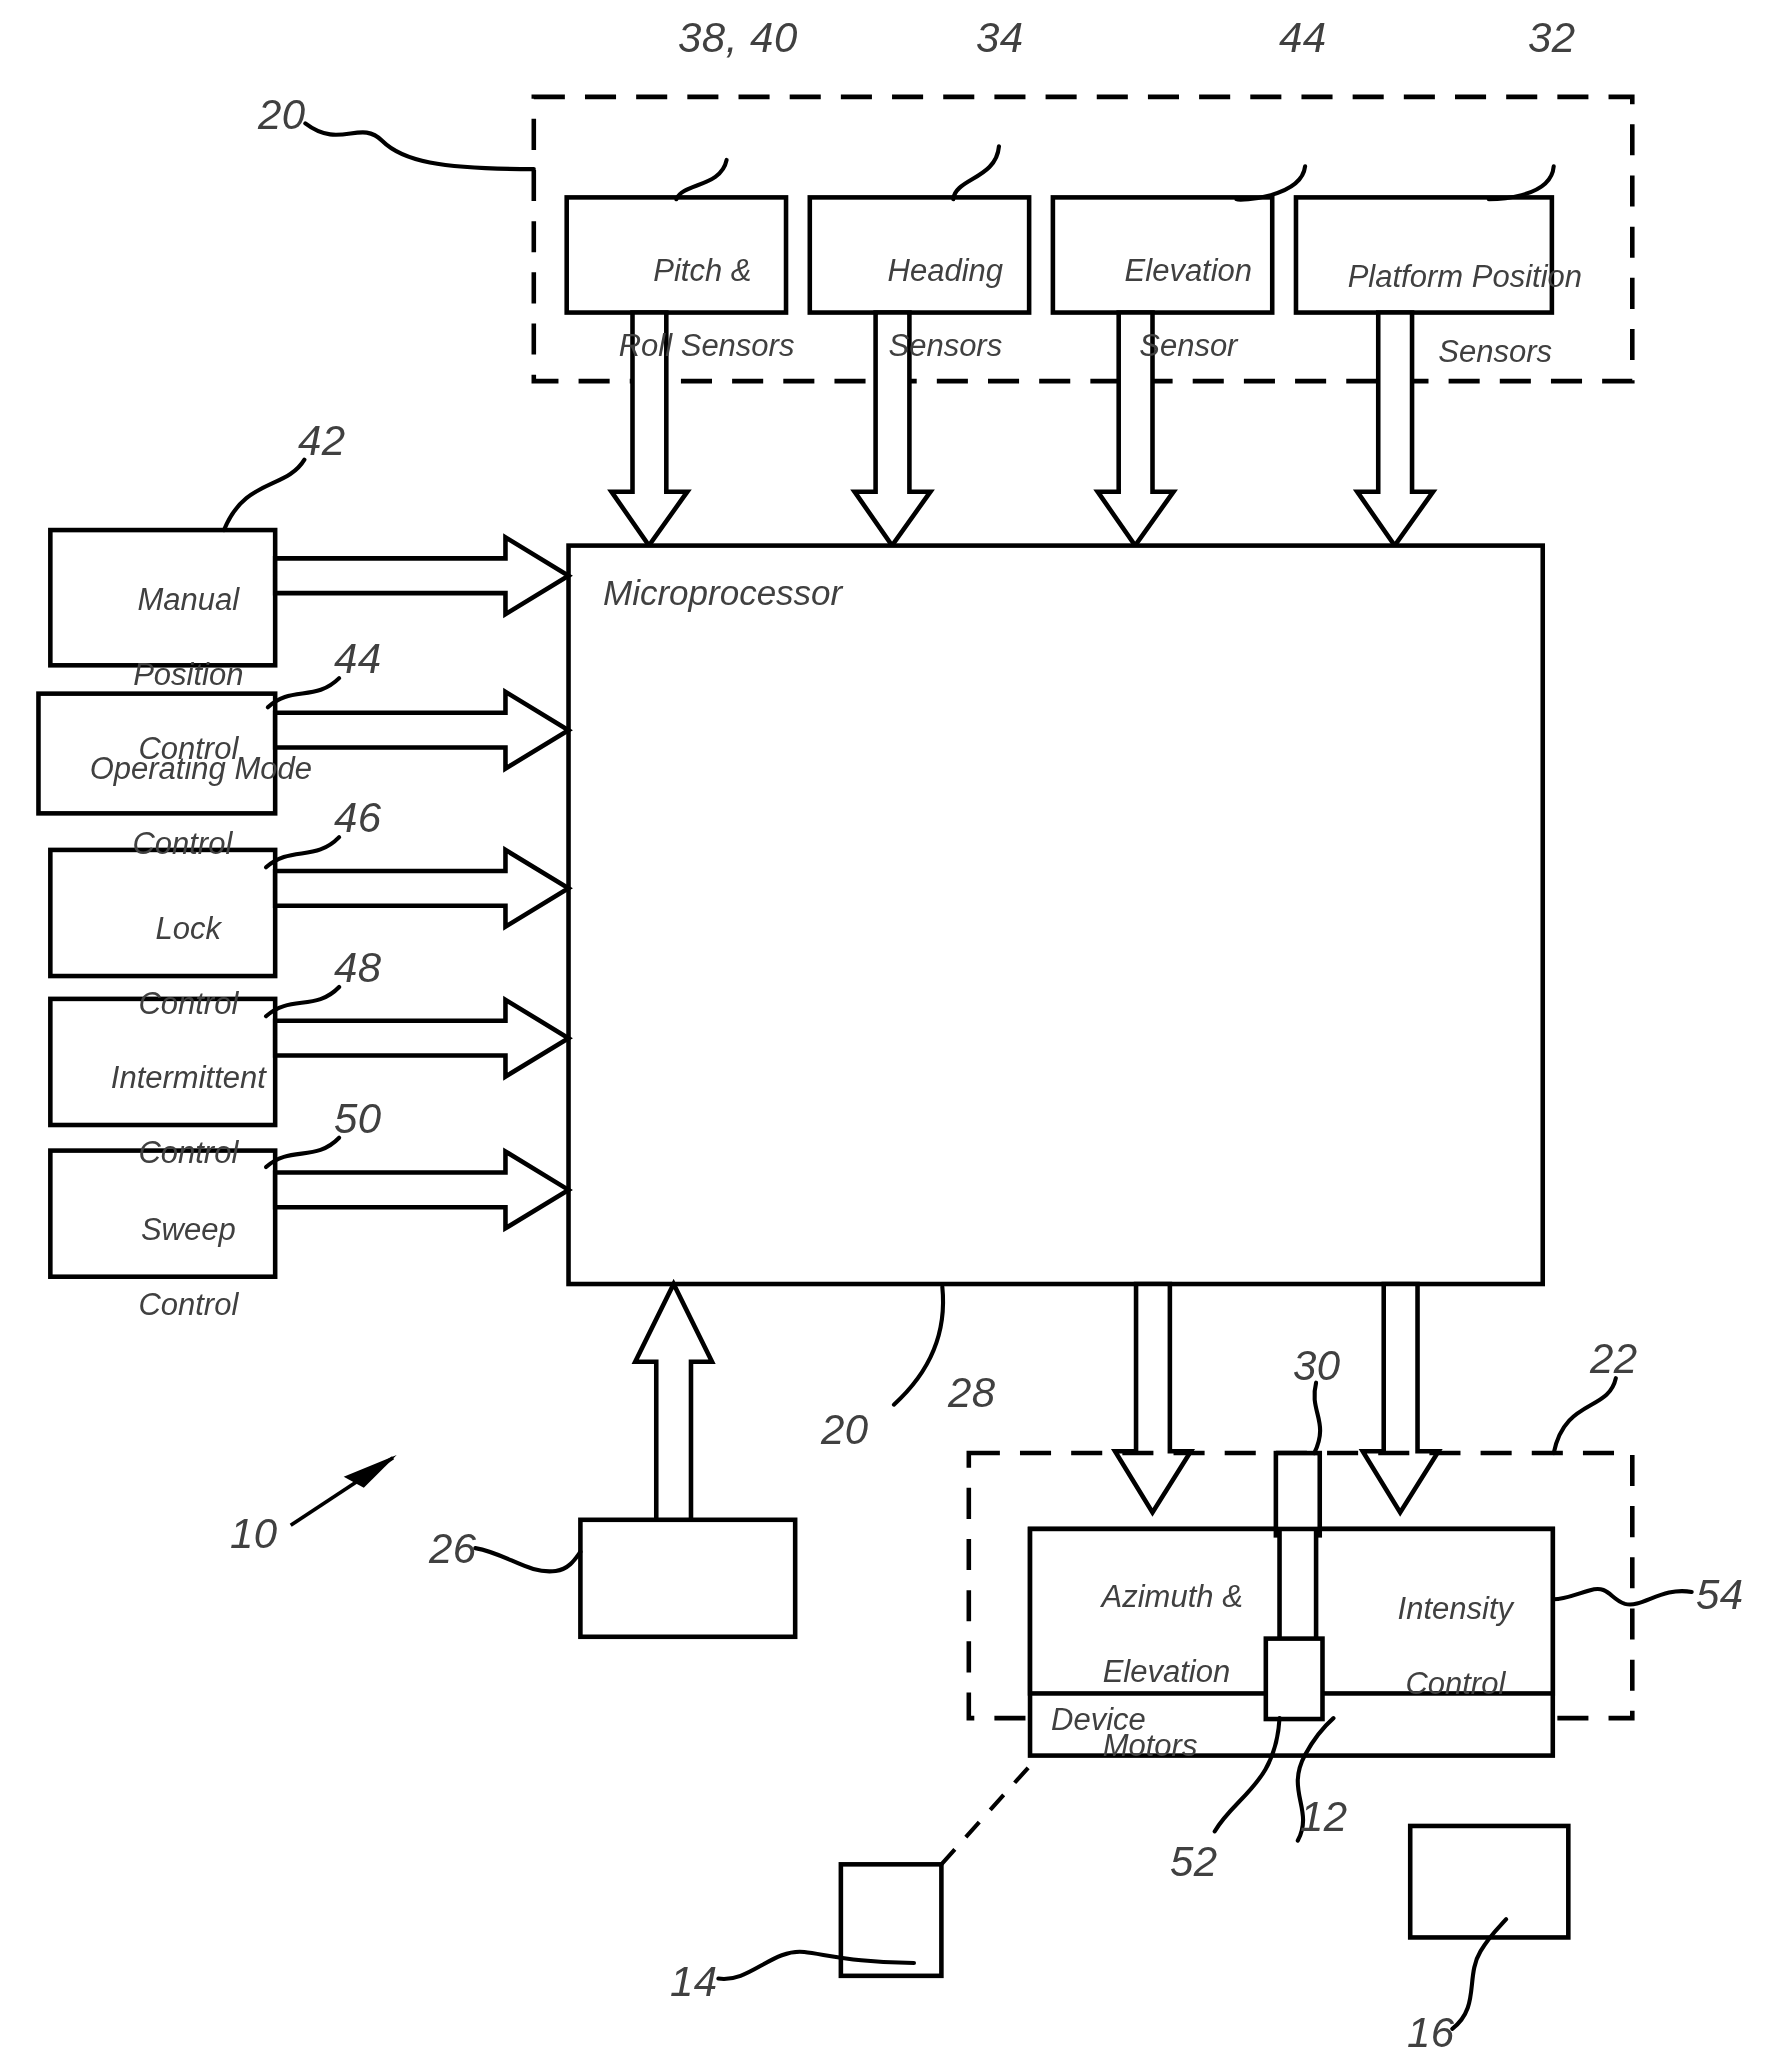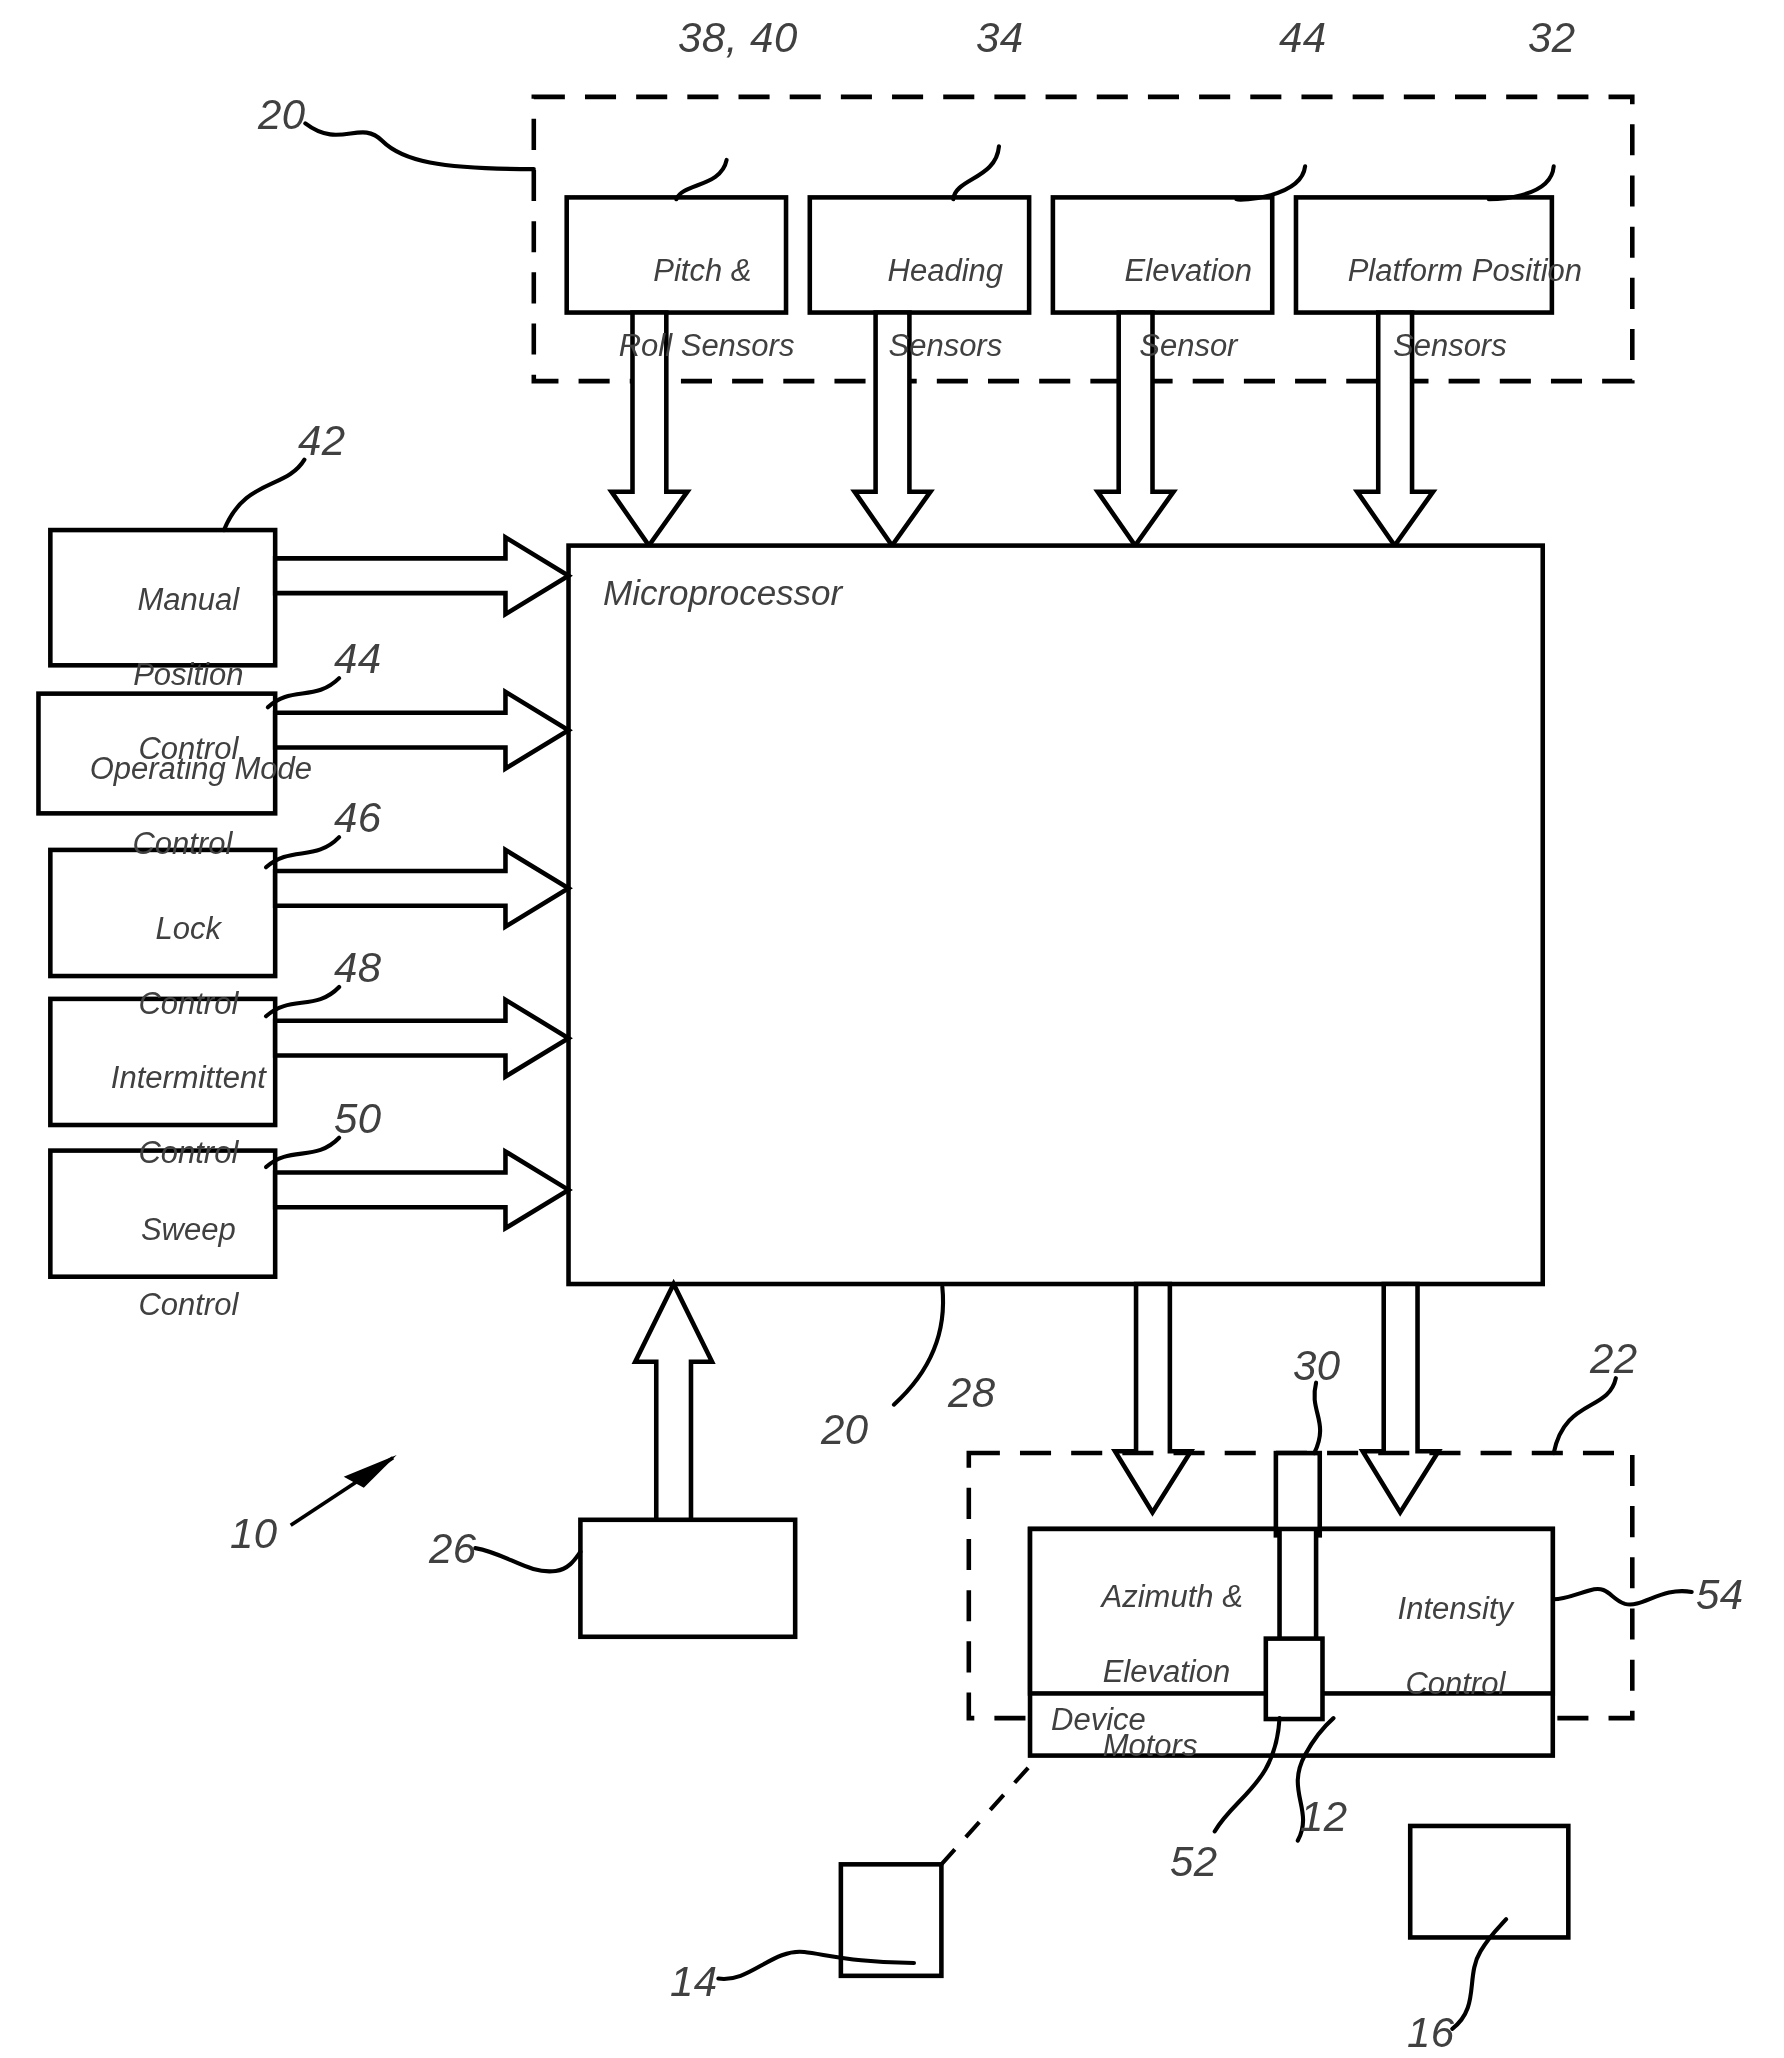--- a/index.html
+++ b/index.html
@@ -123,21 +123,21 @@
       <span>Roll Sensors</span>
     </div>
     <div class="tnode box-label" style="left:810px;top:215px;width:219px;">
       <span>Heading</span><br>
       <span>Sensors</span>
     </div>
     <div class="tnode box-label" style="left:1053px;top:215px;width:219px;">
       <span>Elevation</span><br>
       <span>Sensor</span>
     </div>
-    <div class="tnode box-label" style="left:1296px;top:215px;width:256px;">
+    <div class="tnode box-label" style="left:1296px;top:221px;width:256px;text-align:right;">
       <span>Platform Position</span><br>
       <span>Sensors</span>
     </div>
 
     <div class="tnode ref" style="left:298px;top:416px;">42</div>
     <div class="tnode ref" style="left:334px;top:634px;">44</div>
     <div class="tnode ref" style="left:334px;top:793px;">46</div>
     <div class="tnode ref" style="left:334px;top:943px;">48</div>
     <div class="tnode ref" style="left:334px;top:1094px;">50</div>
 

